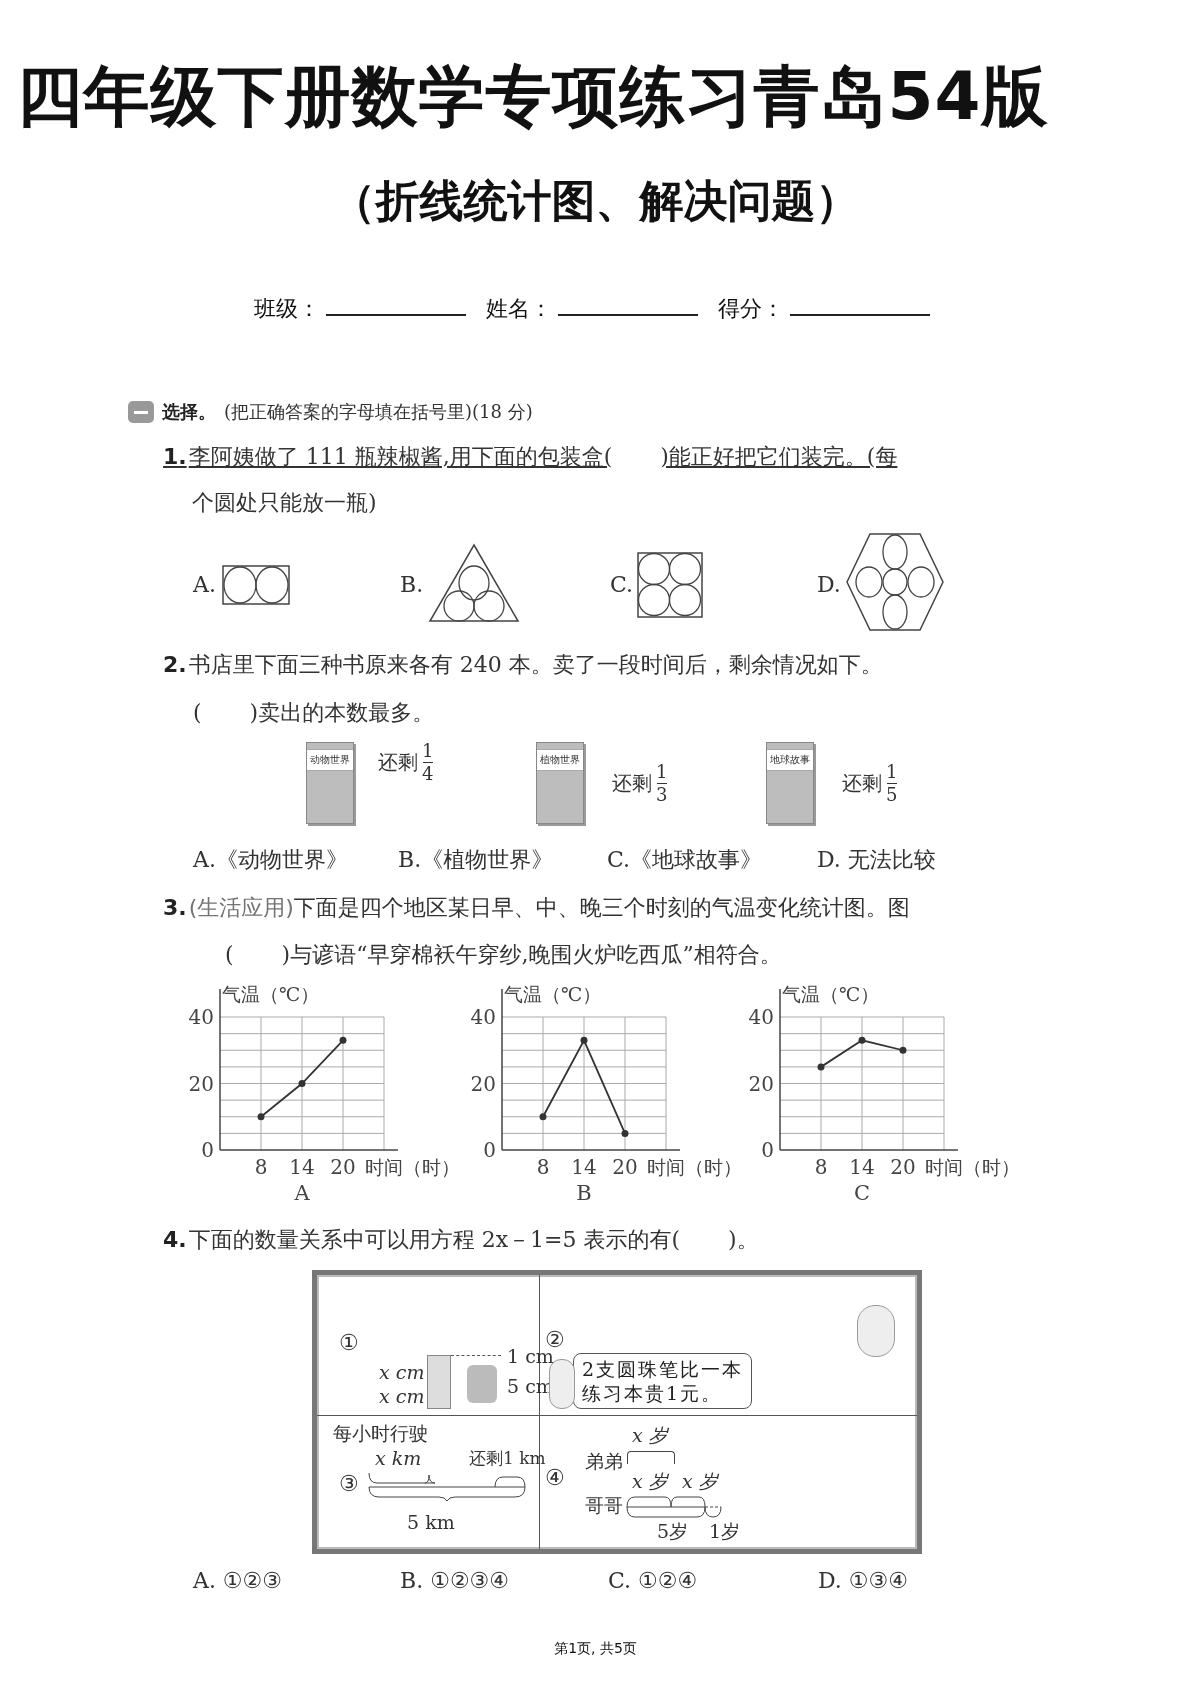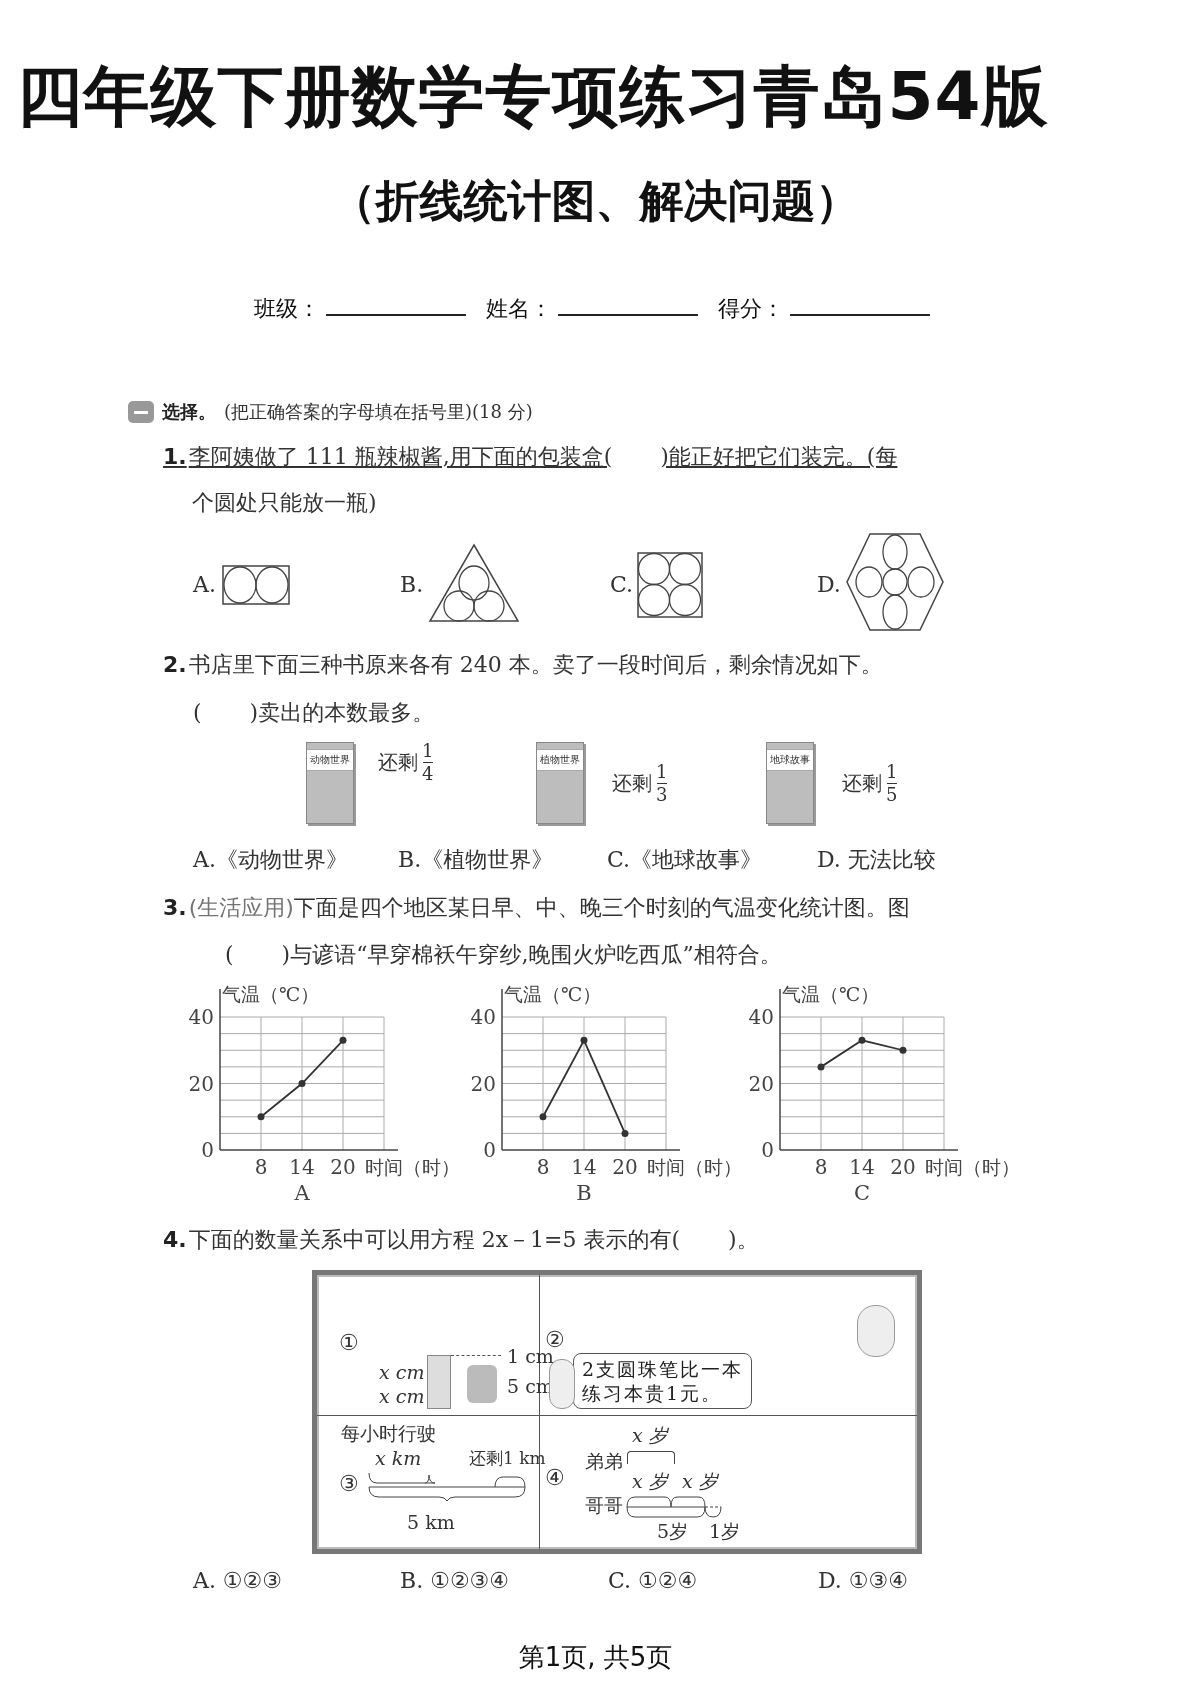--- a/index.html
+++ b/index.html
@@ -18,21 +18,21 @@
   .paren{display:inline-block;width:48px;}
   .opt{font-size:22px;color:#333;}
   .book{width:46px;height:80px;background:#bdbdbd;border:1px solid #888;box-shadow:2px 2px 0 #999;}
   .book .lbl{background:#fff;margin-top:6px;height:20px;font-size:10px;text-align:center;line-height:20px;color:#333;border-top:1px solid #aaa;border-bottom:1px solid #aaa;}
   .frac{display:inline-flex;flex-direction:column;align-items:center;font-size:18px;line-height:18px;vertical-align:middle;margin-left:4px;}
   .frac .bar{width:10px;border-top:1px solid #333;margin:2px 0;}
   .remain{font-size:20px;color:#333;display:flex;align-items:center;}
   .diagram{left:312px;top:1270px;width:600px;height:274px;border:5px solid #777;box-shadow:inset 0 0 0 2px #bbb;}
   .cell{position:absolute;font-size:19px;color:#333;}
   .bubble{border:1.5px solid #555;border-radius:8px;padding:3px 8px;background:#fff;font-size:19px;line-height:24px;letter-spacing:2px;}
-  .footer{left:0;width:1191px;top:1640px;text-align:center;font-family:"DejaVu Sans","Liberation Sans",sans-serif;font-size:26px;color:#111;}
+  .footer{left:0;width:1191px;top:1640px;text-align:center;font-family:"DejaVu Sans","Liberation Sans",sans-serif;font-size:14px;color:#111;}
 </style>
 </head>
 <body>
 
 <div class="abs title">四年级下册数学专项练习青岛54版</div>
 <div class="abs subtitle">（折线统计图、解决问题）</div>
 <div class="abs info">
   <span><span>班级：</span><span class="blank"></span></span>
   <span><span>姓名：</span><span class="blank"></span></span>
   <span><span>得分：</span><span class="blank"></span></span>
@@ -252,21 +252,21 @@
   <div class="cell" style="left:190px;top:100px;">5 cm</div>
 
   <div class="cell" style="left:228px;top:52px;font-size:22px;">②</div>
   <div class="abs" style="left:540px;top:30px;width:36px;height:50px;border-radius:18px;background:#eee;border:1px solid #999;"></div>
   <div class="abs bubble" style="left:256px;top:78px;">
     <div>2支圆珠笔比一本</div>
     <div>练习本贵1元。</div>
   </div>
   <div class="abs" style="left:232px;top:84px;width:24px;height:48px;border-radius:12px;background:#eee;border:1px solid #999;"></div>
 
-  <div class="cell" style="left:24px;top:146px;text-align:right;">每小时行驶</div>
+  <div class="cell" style="left:16px;top:146px;text-align:right;">每小时行驶</div>
   <div class="cell" style="left:58px;top:172px;font-style:italic;">x km</div>
   <div class="cell" style="left:152px;top:172px;font-size:17px;">还剩1 km</div>
   <div class="cell" style="left:22px;top:196px;font-size:22px;">③</div>
   <svg class="abs" style="left:50px;top:196px;" width="160" height="30">
     <path d="M2 2 Q2 12 10 12 L58 12 Q62 12 62 4 Q62 12 68 12 L58 12" fill="none" stroke="#444"></path>
     <path d="M2 2 Q2 12 10 12 L54 12 Q62 12 64 18" fill="none" stroke="none"></path>
     <line x1="2" y1="16" x2="158" y2="16" stroke="#444"></line>
     <path d="M2 16 Q2 26 12 26 L72 26 Q78 26 80 30 Q82 26 88 26 L148 26 Q158 26 158 16" fill="none" stroke="#444"></path>
     <path d="M128 16 Q128 6 136 6 L150 6 Q158 6 158 16" fill="none" stroke="#444"></path>
   </svg>

